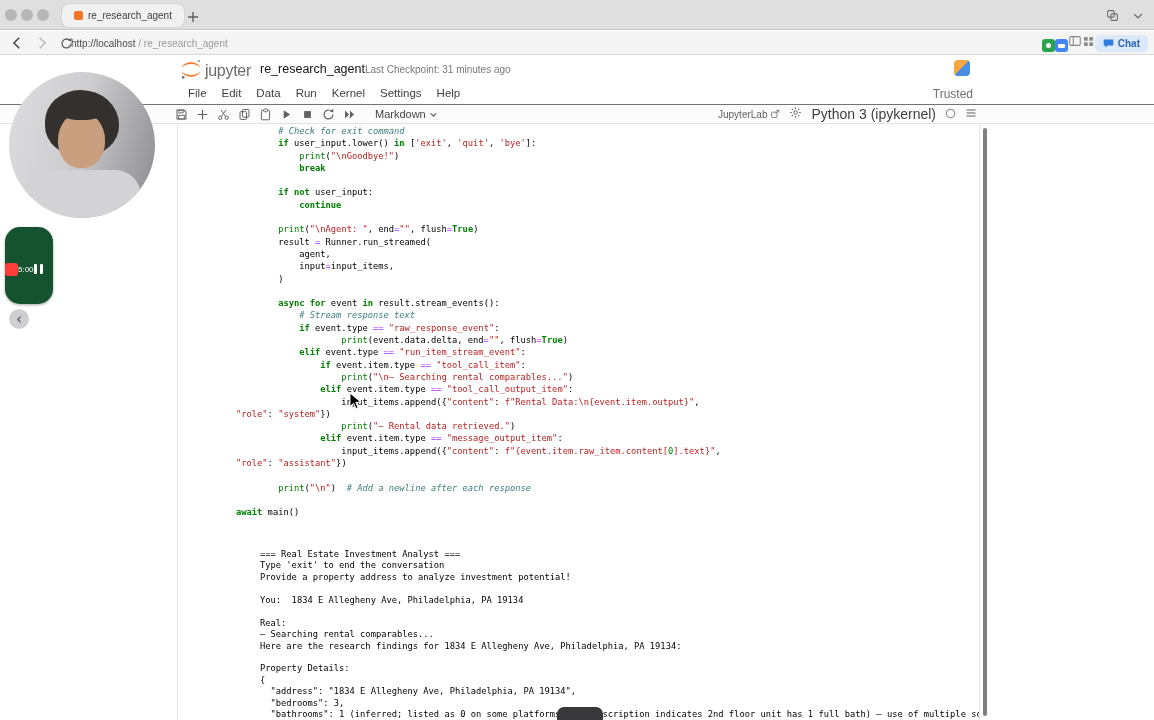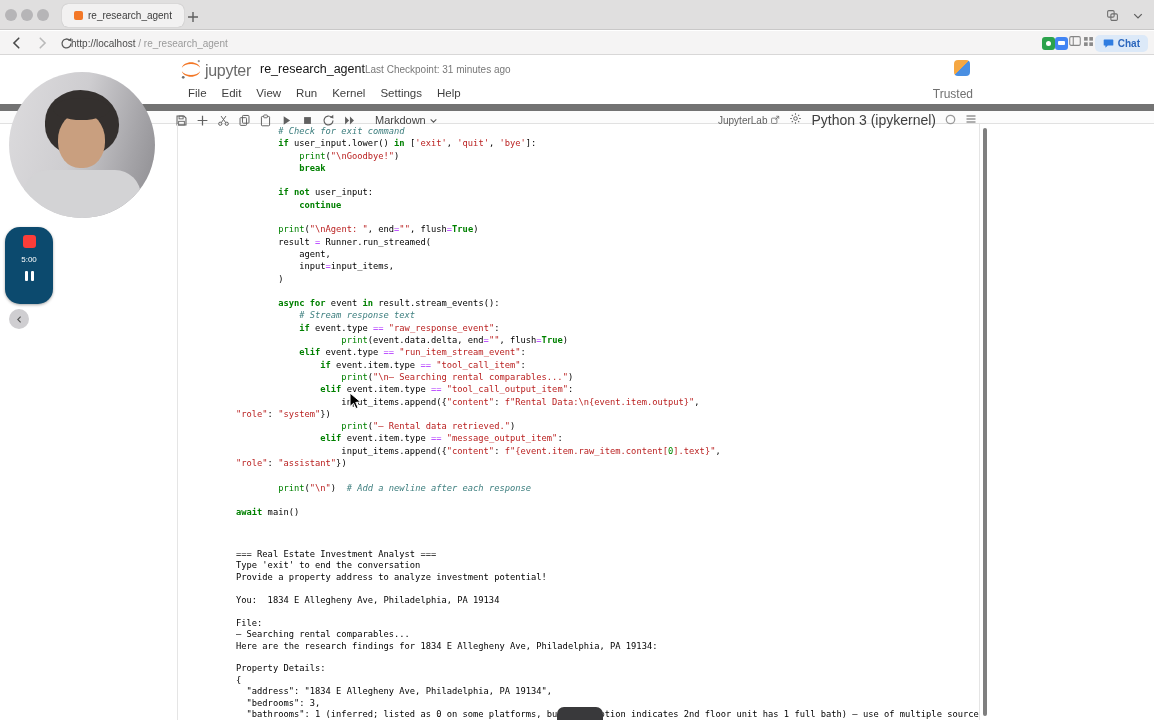--- a/index.html
+++ b/index.html
@@ -14,42 +14,42 @@
          display:flex; align-items:center; justify-content:center; gap:5px; box-shadow:0 0 1px rgba(0,0,0,.3); }
   .tab-favicon { width:9px; height:9px; border-radius:2px; background:#f37726; }
   .tab-label { font-size:10px; color:#3d3d3d; }
   .newtab { position:absolute; left:187px; top:9px; }
   .tabstrip-right { position:absolute; right:10px; top:8px; display:flex; gap:13px; align-items:center; }
 
   .urlrow { position:absolute; top:31px; left:0; right:0; height:24px; background:#f5f4f4; border-bottom:1px solid #d8d7d7; }
   .nav-left { position:absolute; left:10px; top:5px; display:flex; gap:11px; align-items:center; }
   .url-text { position:absolute; left:71px; top:7px; font-size:10px; color:#9a9a9a; }
   .url-text .host { color:#4c4c4c; }
-  .urlrow-right { position:absolute; right:6px; top:3px; height:18px; display:flex; align-items:center; }
+  .urlrow-right { position:absolute; right:6px; top:3px; height:18px; display:flex; align-items:flex-end; }
   .ext-green { width:13px; height:13px; border-radius:3px; background:#2ba24c; display:flex; align-items:center; justify-content:center; }
   .ext-green i { width:5px; height:5px; border-radius:50%; background:#fff; }
   .ext-blue { width:13px; height:13px; border-radius:3px; background:#4285f4; display:flex; align-items:center; justify-content:center; }
   .ext-blue i { width:7px; height:4px; background:#fff; border-radius:1px; }
   .chat-pill { height:17px; padding:0 8px; background:#dce9f8; border-radius:5px; display:flex; gap:4px; align-items:center; }
   .chat-pill .txt { font-size:10px; font-weight:bold; color:#2b66bd; }
 
   
   .jlogo { position:absolute; left:180px; top:58px; display:flex; align-items:flex-end; gap:3px; }
   .jword { font-size:16px; color:#6a6a6a; letter-spacing:-0.3px; }
   .jtitle { position:absolute; left:260px; top:62px; font-size:12.5px; color:#141414; }
   .jcheckpoint { position:absolute; left:365px; top:64px; font-size:10px; color:#787878; }
   .header-ext { position:absolute; right:184px; top:60px; width:16px; height:16px; border-radius:4px;
                 background:linear-gradient(135deg,#f5a742 0 50%,#4a8fe2 50% 100%); }
 
   .jmenubar { position:absolute; top:85px; left:181px; height:18px; display:flex; }
   .menu-item { font-size:11.5px; color:#3f3f3f; padding:2px 8px 2px 7px; cursor:default;text-align:right; }
   .trusted { position:absolute; right:181px; top:87px; font-size:12px; color:#707070; }
 
   .jtoolbar { position:absolute; top:104px; left:0; right:0; height:20px; background:#fcfcfc;
-              border-top:7px solid #737373; border-bottom:1px solid #e1e1e1; }
+              border-top:1px solid #737373; border-bottom:1px solid #e1e1e1; }
   .jtoolbar-left { position:absolute; left:174px; top:0; height:18px; display:flex; align-items:center; gap:7px; }
   .tbtn { width:14px; height:14px; display:flex; align-items:center; justify-content:center; }
   .celltype { display:flex; align-items:center; gap:3px; margin-left:12px; font-size:11px; color:#444; }
   .jtoolbar-right { position:absolute; right:177px; top:0; height:18px; display:flex; align-items:center; gap:9px; }
   .jl-label { font-size:10px; color:#5f5f5f; }
   .kernel-label { font-size:14px; color:#3f3f3f; }
 
   
   .nb-border-left { position:absolute; left:177px; top:124px; bottom:0; width:1px; background:#e5e5e5; }
   .nb-border-right { position:absolute; left:979px; top:124px; bottom:0; width:1px; background:#e5e5e5; }
@@ -61,32 +61,32 @@
   .t-p { color:#000; }
   .t-k { color:#008000; font-weight:bold; }
   .t-b { color:#008000; }
   .t-s { color:#ba2121; }
   .t-c { color:#408080; font-style:italic; }
   .t-o { color:#aa22ff; }
   .t-n { color:#080; }
 
   .cell-output { position:absolute; left:236px; top:549px; width:743px; overflow:hidden;
                  font-family:"DejaVu Sans Mono", monospace; font-size:8.75px; line-height:11.45px; color:#000; }
-  .ol { white-space:pre; height:11.45px; }
+  .ol { white-space:pre; height:11.45px;margin-left:24px; }
 
   
   .webcam { position:absolute; left:9px; top:72px; width:146px; height:146px; border-radius:50%; overflow:hidden;
             background:linear-gradient(105deg,#dddcde 0%,#cecdd0 45%,#a5a4a8 78%,#8c8b8f 100%); z-index:40; }
   .wc-body { position:absolute; left:14px; top:98px; width:118px; height:60px; border-radius:26px 26px 0 0; background:#d3d3d5; }
   .wc-hair { position:absolute; left:36px; top:18px; width:74px; height:66px; border-radius:48% 52% 46% 46%; background:#34302e; }
   .wc-face { position:absolute; left:49px; top:40px; width:47px; height:56px; border-radius:50% 50% 46% 46%; background:#c99f7f; }
   .wc-bangs { position:absolute; left:44px; top:26px; width:57px; height:22px; border-radius:50%; background:#34302e; }
 
-  .recorder { position:absolute; left:5px; top:227px; width:48px; height:77px; background:#0c4a6e; border-radius:15px;
-              display:flex; flex-direction:column; align-items:center; z-index:45; box-shadow:0 1px 3px rgba(0,0,0,.35); }
+  .recorder { position:absolute; left:5px; top:227px; width:48px; height:77px; background:#14532d; border-radius:15px;
+              display:flex; flex-direction:row; align-items:center; z-index:45; box-shadow:0 1px 3px rgba(0,0,0,.35); }
   .rec-stop { margin-top:8px; width:13px; height:13px; border-radius:3px; background:#fc3d39; }
   .rec-time { margin-top:7px; font-size:8px; color:#fff; }
   .rec-pause { margin-top:7px; display:flex; gap:3px; }
   .rec-pause span { width:3px; height:10px; background:#fff; border-radius:1px; }
   .rec-extra { position:absolute; left:9px; top:309px; width:20px; height:20px; border-radius:50%; background:#cfced1;
                display:flex; align-items:center; justify-content:center; z-index:45; }
 
   .bottom-handle { position:absolute; left:557px; top:707px; width:46px; height:13px; background:#39393b;
                    border-radius:7px 7px 0 0; z-index:45; }
   .cursor { position:absolute; left:349px; top:392px; z-index:60; pointer-events:none; }
@@ -185,21 +185,21 @@
   </svg>
   <span class="jword">jupyter</span>
 </div>
 <span class="jtitle">re_research_agent</span>
 <span class="jcheckpoint">Last Checkpoint: 31 minutes ago</span>
 <span class="header-ext"></span>
 
 <div class="jmenubar">
     <span class="menu-item">File</span>
     <span class="menu-item">Edit</span>
-    <span class="menu-item">View</span>
+    <span class="menu-item">Data</span>
     <span class="menu-item">Run</span>
     <span class="menu-item">Kernel</span>
     <span class="menu-item">Settings</span>
     <span class="menu-item">Help</span>
   </div>
 <span class="trusted">Trusted</span>
 
 <div class="jtoolbar">
   <div class="jtoolbar-left">
     <span class="tbtn">
@@ -328,21 +328,21 @@
     <div class="cl">&nbsp;</div>
     <div class="cl"><span class="t-k">await</span><span class="t-p"> main()</span></div>
   </div>
 <div class="cell-output">
     <div class="ol">=== Real Estate Investment Analyst ===</div>
     <div class="ol">Type 'exit' to end the conversation</div>
     <div class="ol">Provide a property address to analyze investment potential!</div>
     <div class="ol">&nbsp;</div>
     <div class="ol">You:  1834 E Allegheny Ave, Philadelphia, PA 19134</div>
     <div class="ol">&nbsp;</div>
-    <div class="ol">File:</div>
+    <div class="ol">Real:</div>
     <div class="ol">— Searching rental comparables...</div>
     <div class="ol">Here are the research findings for 1834 E Allegheny Ave, Philadelphia, PA 19134:</div>
     <div class="ol">&nbsp;</div>
     <div class="ol">Property Details:</div>
     <div class="ol">{</div>
     <div class="ol">  "address": "1834 E Allegheny Ave, Philadelphia, PA 19134",</div>
     <div class="ol">  "bedrooms": 3,</div>
     <div class="ol">  "bathrooms": 1 (inferred; listed as 0 on some platforms, but description indicates 2nd floor unit has 1 full bath) — use of multiple sources</div>
   </div>
 

